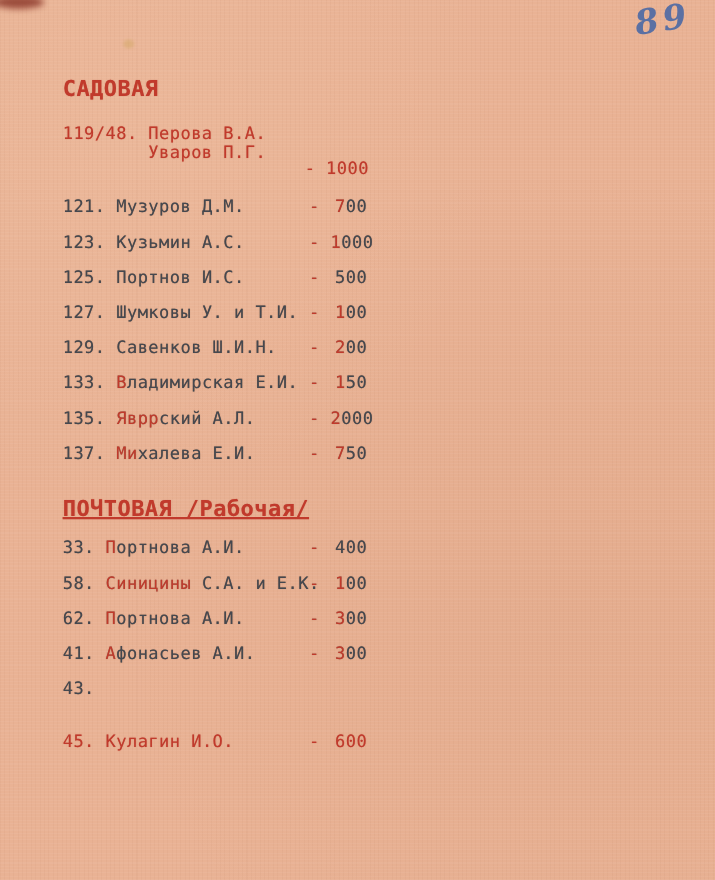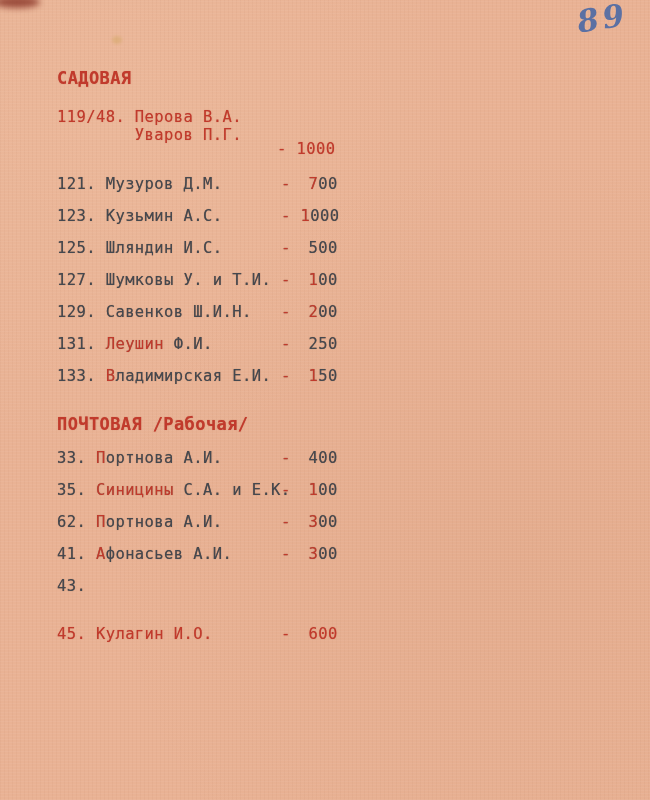--- a/index.html
+++ b/index.html
@@ -33,65 +33,66 @@
     font-style:italic;font-weight:bold;font-size:31px;
     transform:rotate(-9deg);letter-spacing:4px;
   }
   .content{
     position:absolute;left:57px;top:58px;right:20px;
     color:var(--ink-dark,#44474f);
     font-size:15.5px;letter-spacing:.4px;
     text-shadow:0 0 .7px rgba(60,40,30,.55);
   }
   .hdr{
-    margin:0;font-size:17px;font-weight:bold;
+    margin:0;font-size:20px;font-weight:bold;
     color:var(--ink-red,#c13a2c);
     text-shadow:0 0 .8px rgba(170,40,25,.5);
   }
   .hdr1{margin:10px 0 14px 0;}
-  .hdr2{margin:22px 0 8px 0;}
+  .hdr2{margin:22px 0 8px 0;text-decoration:underline;}
   .row{position:relative;height:32px;line-height:32px;white-space:pre;}
   .row.twoline{height:54px;line-height:18px;padding-top:4px;margin-bottom:6px;}
   .row.twoline .l2{display:block;}
   .red, .row.allred{color:var(--ink-red,#c13a2c);text-shadow:0 0 .8px rgba(170,40,25,.5);margin-top:16px;}
   .rch{color:var(--ink-red,#c13a2c);}
   .amt{position:absolute;left:224px;top:auto;}
   .row.twoline .amt{left:220px;bottom:4px;}
-  .amt .val{display:inline-block;width:4ch;text-align:right;}
+  .amt .val{display:inline-block;width:4ch;text-align:center;}
   .dash{color:var(--ink-red,#c13a2c);}
   .row.allred .dash{color:inherit;}
 </style>
 </head>
 <body>
 
 <div class="paper">
   <div class="corner-mark"></div>
   <div class="stain"></div>
   <div class="page-num">89</div>
 
   <div class="content">
     <section>
       <h2 class="hdr hdr1">САДОВАЯ</h2>
       <div class="rows">
           <div class="row allred twoline"><span class="num">119/48. </span><span class="name">Перова В.А.</span><span class="l2">        Уваров П.Г.</span><span class="amt"><span class="dash">- </span><span class="val">1000</span></span></div>
           <div class="row"><span class="num">121. </span><span class="name">Музуров Д.М.</span><span class="amt"><span class="dash">- </span><span class="val"><span class="rch">7</span>00</span></span></div>
           <div class="row"><span class="num">123. </span><span class="name">Кузьмин А.С.</span><span class="amt"><span class="dash">- </span><span class="val"><span class="rch">1</span>000</span></span></div>
-          <div class="row"><span class="num">125. </span><span class="name">Шляндин И.С.</span><span class="amt"><span class="dash">- </span><span class="val">500</span></span></div>
+          <div class="row"><span class="num">125. </span><span class="name">Портнов И.С.</span><span class="amt"><span class="dash">- </span><span class="val">500</span></span></div>
           <div class="row"><span class="num">127. </span><span class="name">Шумковы У. и Т.И.</span><span class="amt"><span class="dash">- </span><span class="val"><span class="rch">1</span>00</span></span></div>
           <div class="row"><span class="num">129. </span><span class="name">Савенков Ш.И.Н.</span><span class="amt"><span class="dash">- </span><span class="val"><span class="rch">2</span>00</span></span></div>
-          <div class="row"><span class="num">131. </span><span class="name"><span class="rch">Леушин</span> Ф.И.</span><span class="amt"><span class="dash">- </span><span class="val">250</span></span></div>
           <div class="row"><span class="num">133. </span><span class="name"><span class="rch">В</span>ладимирская Е.И.</span><span class="amt"><span class="dash">- </span><span class="val"><span class="rch">1</span>50</span></span></div>
+          <div class="row"><span class="num">135. </span><span class="name"><span class="rch">Яврр</span>ский А.Л.</span><span class="amt"><span class="dash">- </span><span class="val"><span class="rch">2</span>000</span></span></div>
+          <div class="row"><span class="num">137. </span><span class="name"><span class="rch">Ми</span>халева Е.И.</span><span class="amt"><span class="dash">- </span><span class="val"><span class="rch">7</span>50</span></span></div>
         </div>
     </section>
 
     <section>
       <h2 class="hdr hdr2">ПОЧТОВАЯ /Рабочая/</h2>
       <div class="rows">
           <div class="row"><span class="num">33. </span><span class="name"><span class="rch">П</span>ортнова А.И.</span><span class="amt"><span class="dash">- </span><span class="val">400</span></span></div>
-          <div class="row"><span class="num">35. </span><span class="name"><span class="rch">Синицины</span> С.А. и Е.К.</span><span class="amt"><span class="dash">- </span><span class="val"><span class="rch">1</span>00</span></span></div>
+          <div class="row"><span class="num">58. </span><span class="name"><span class="rch">Синицины</span> С.А. и Е.К.</span><span class="amt"><span class="dash">- </span><span class="val"><span class="rch">1</span>00</span></span></div>
           <div class="row"><span class="num">62. </span><span class="name"><span class="rch">П</span>ортнова А.И.</span><span class="amt"><span class="dash">- </span><span class="val"><span class="rch">3</span>00</span></span></div>
           <div class="row"><span class="num">41. </span><span class="name"><span class="rch">А</span>фонасьев А.И.</span><span class="amt"><span class="dash">- </span><span class="val"><span class="rch">3</span>00</span></span></div>
           <div class="row"><span class="num">43. </span><span class="name"></span></div>
           <div class="row allred"><span class="num">45. </span><span class="name">Кулагин И.О.</span><span class="amt"><span class="dash">- </span><span class="val">600</span></span></div>
         </div>
     </section>
   </div>
 </div>
 
 </body></html>

